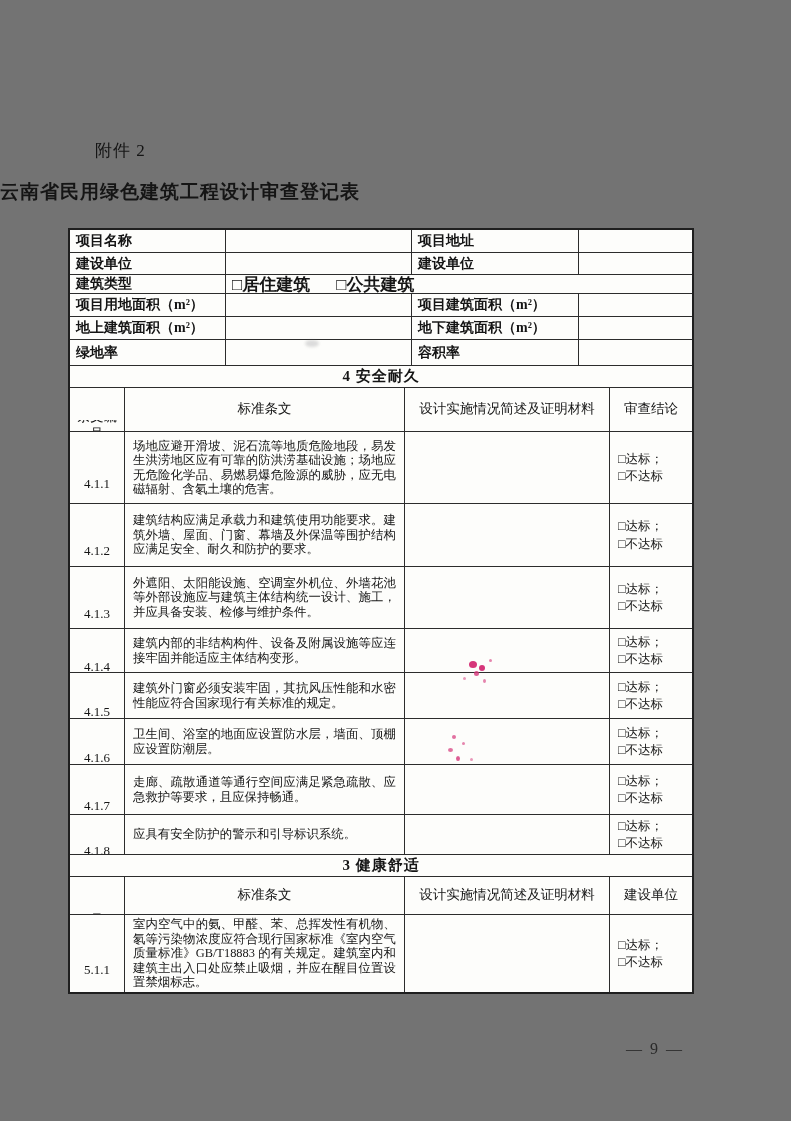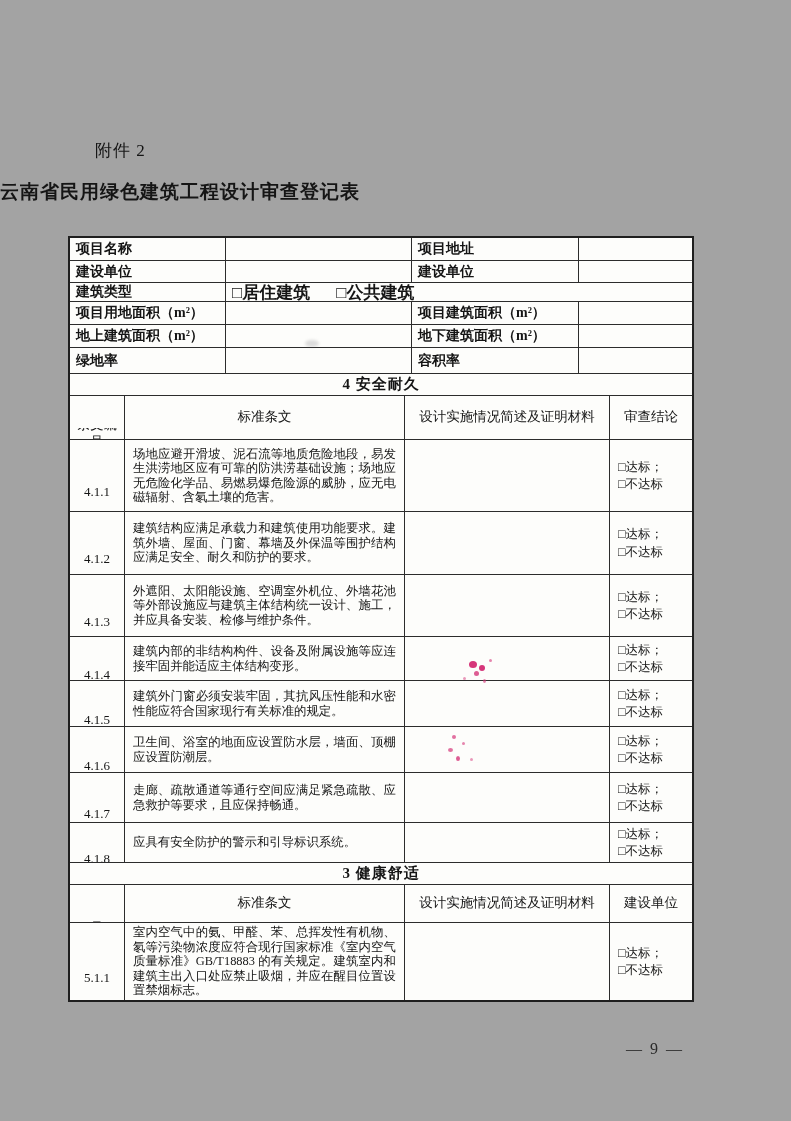--- a/index.html
+++ b/index.html
@@ -1,24 +1,24 @@
 <!DOCTYPE html>
 <html><head>
 <meta charset="utf-8">
 <style>
   * { box-sizing: border-box; margin: 0; padding: 0; }
   html,body { background:#ffffff; }
   body { width:791px; height:1121px; font-family:"Liberation Serif","DejaVu Serif",serif; color:#151515; }
-  .sheet { position:relative; width:791px; height:1121px; background:#a3a3a3; overflow:hidden; }
+  .sheet { position:relative; width:791px; height:1121px; background:#737373; overflow:hidden; }
 
   .attachment { position:absolute; left:95px; top:139px; font-size:17px; letter-spacing:1px; }
   .doc-title { position:absolute; left:0; top:179px; width:100%; 
                font-size:19px; font-weight:700; letter-spacing:1px; }
 
-  .form { position:absolute; left:68px; top:236px; width:626px; border:2px solid #1f1f1f; background:#fdfdfb; }
+  .form { position:absolute; left:68px; top:228px; width:626px; border:2px solid #1f1f1f; background:#fdfdfb; }
   .row { display:flex; align-items:stretch; }
   .row + .row { border-top:1px solid #2c2c2c; }
   .cell { display:flex; align-items:center; padding:1px 6px; overflow:hidden; }
   .cell + .cell { border-left:1px solid #2c2c2c; }
 
   
   .w1 { width:155px; flex:none; }
   .w2 { width:186px; flex:none; }
   .w3 { width:167px; flex:none; }
   .w4 { flex:1; }

